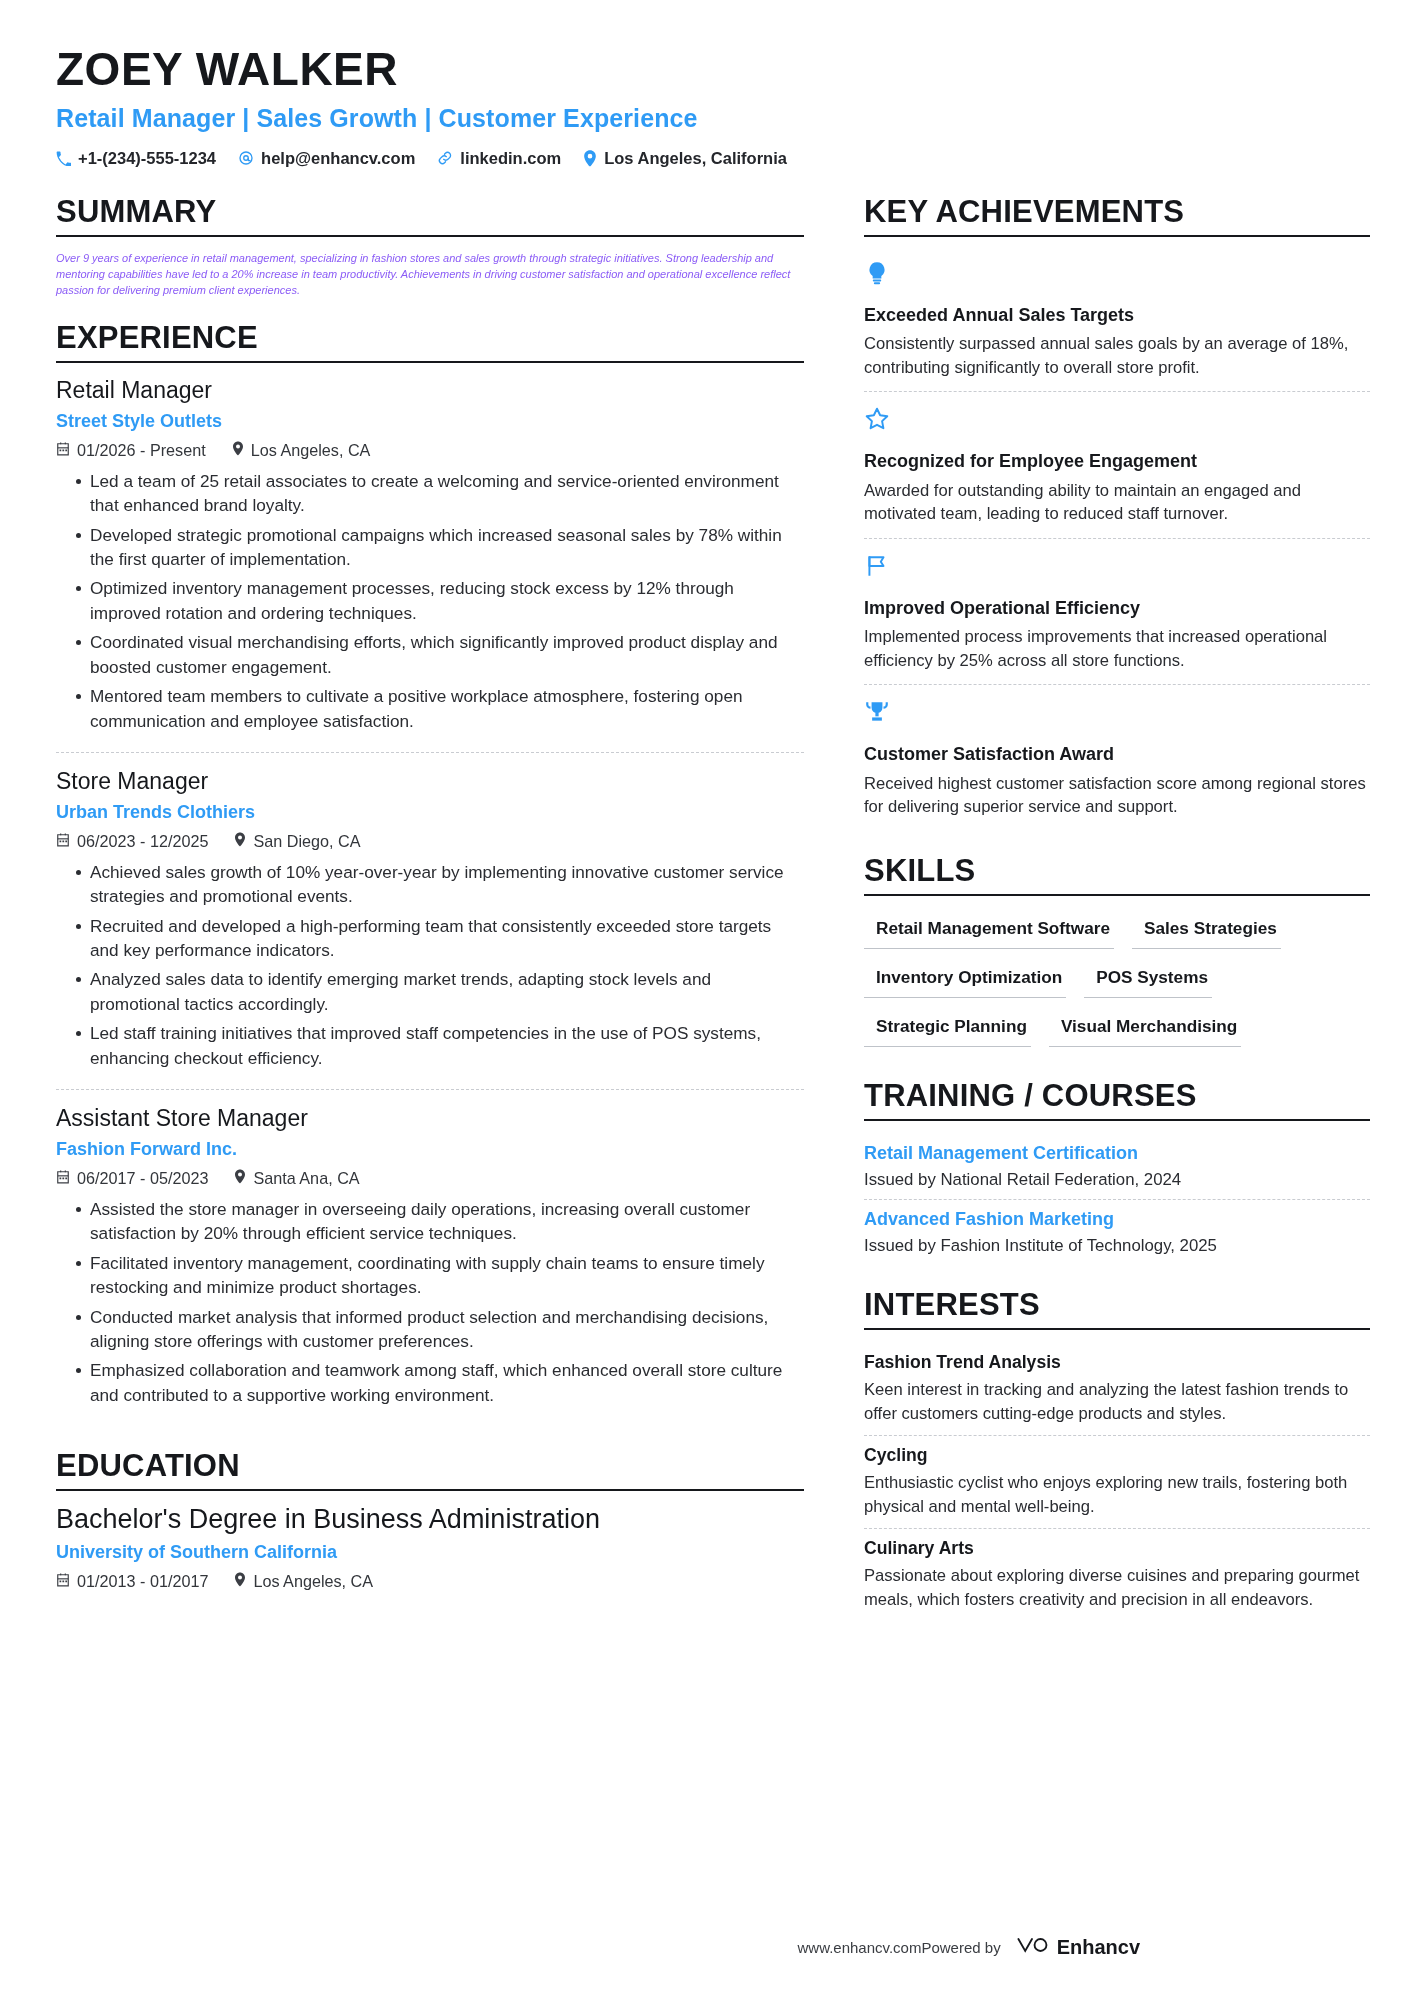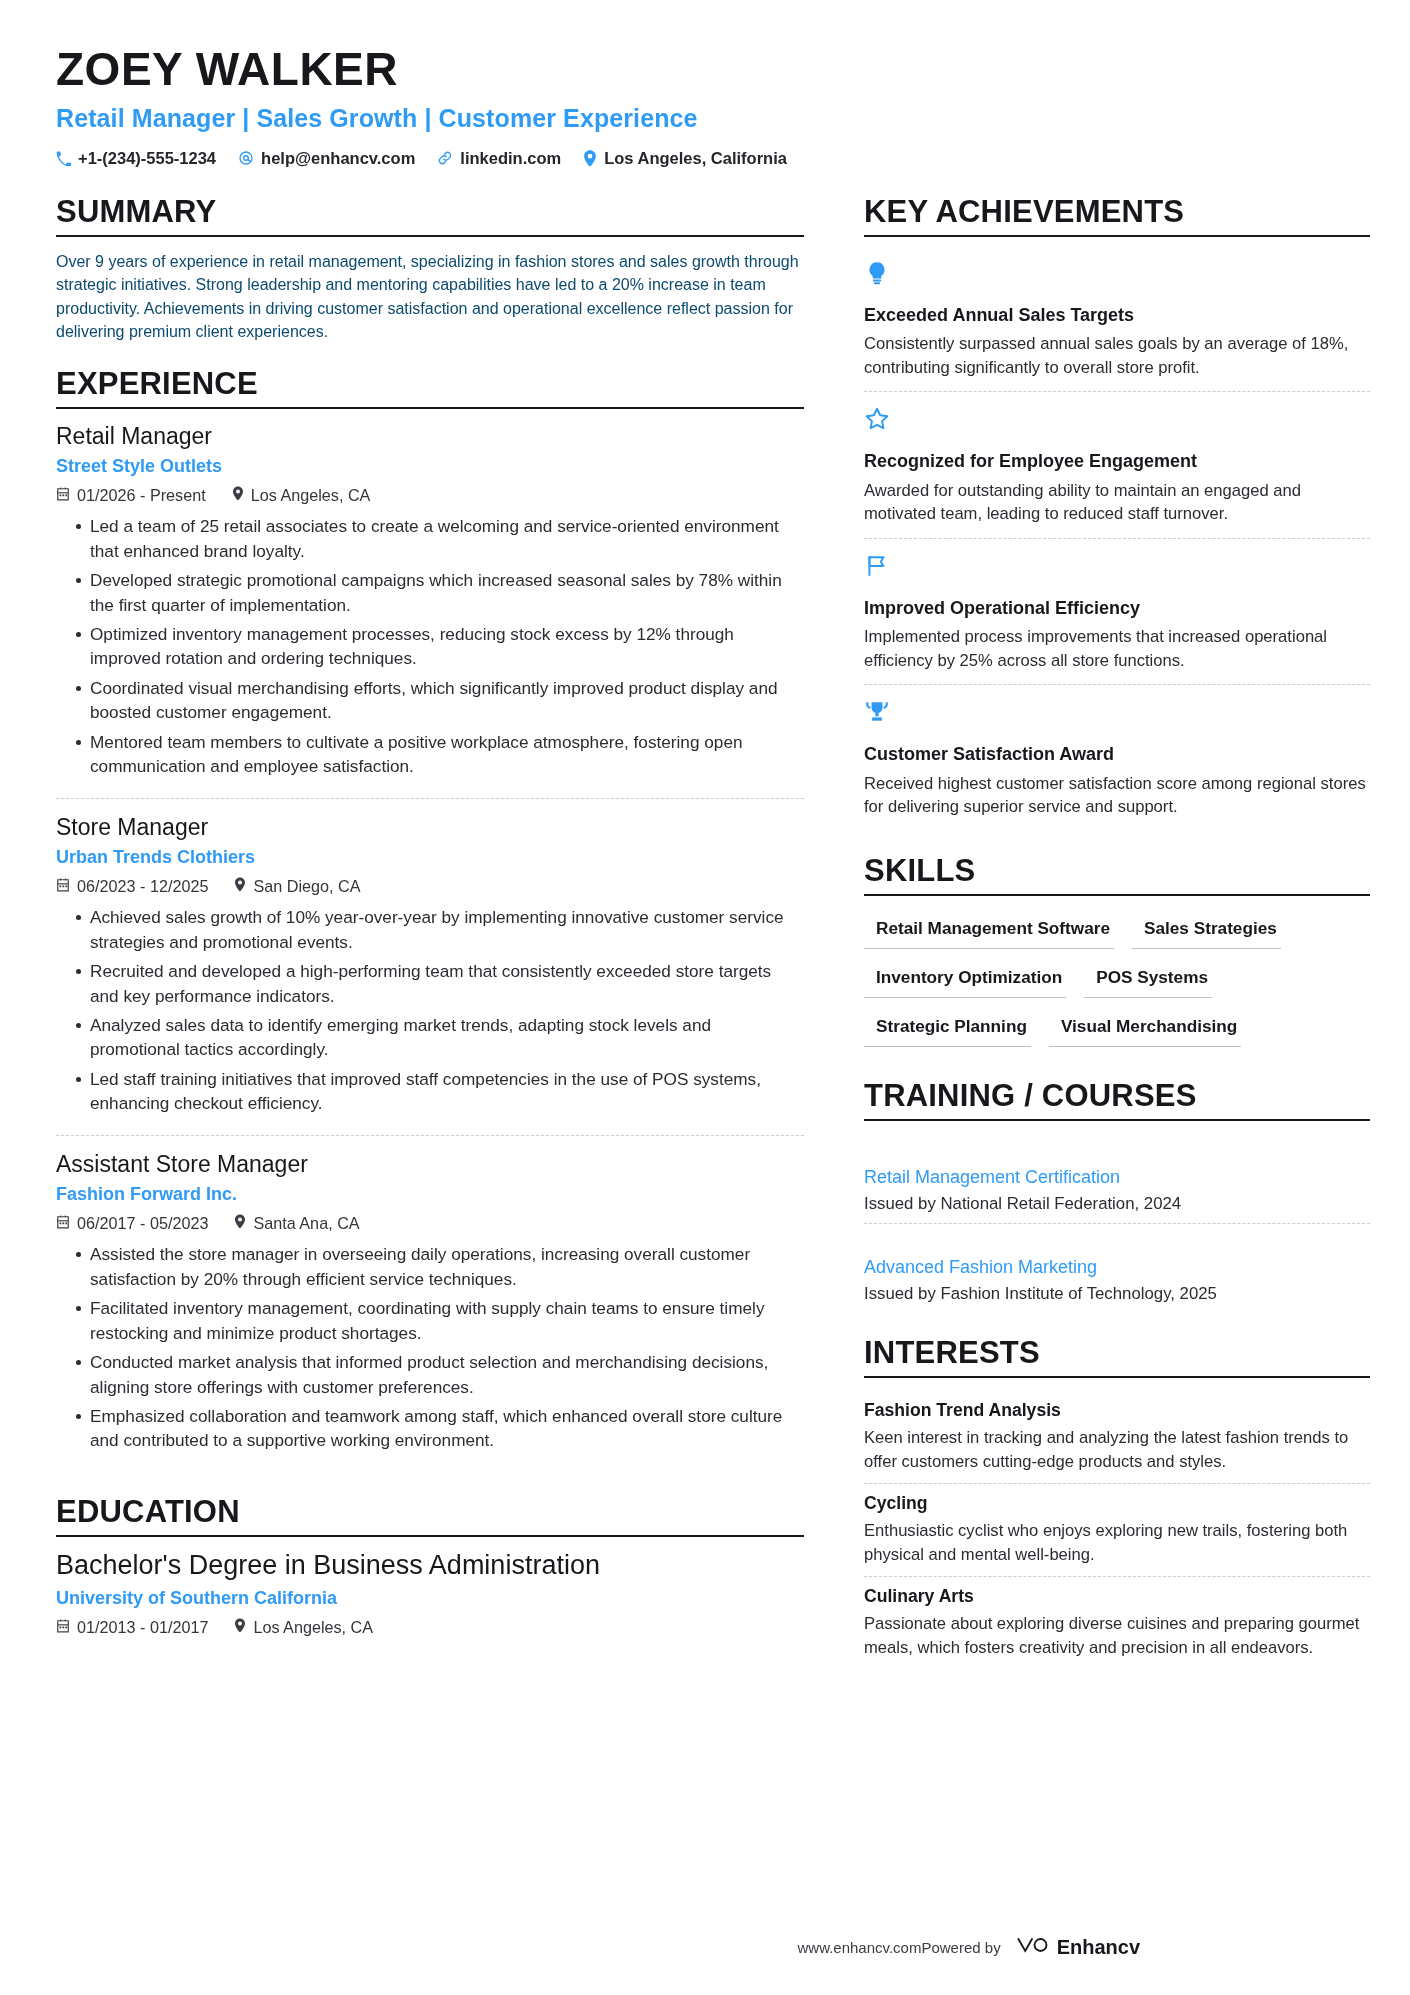--- a/index.html
+++ b/index.html
@@ -58,23 +58,24 @@
     font-weight: 700;
     color: #16181c;
     letter-spacing: .2px;
     padding-bottom: 5px;
     border-bottom: 2.5px solid #16181c;
     margin-bottom: 13px;
   }
   .sec { margin-bottom: 22px; }
 
   .summary-text {
-    font-size: 16px;
+    font-size: 11px;
     line-height: 1.47;
-    color: #0c4a6e;
+    color: #8b5cf6;
+    font-style: italic;
   }
 
   
   .entry { padding-bottom: 14px; }
   .entry + .entry {
     border-top: 1px dashed #c9ccd1;
     padding-top: 14px;
   }
   .entry-title {
     font-size: 23px;
@@ -167,23 +168,22 @@
     padding: 9px 4px 9px 12px;
     border-bottom: 1.5px solid #bfc3c9;
     margin-bottom: 9px;
     white-space: nowrap;
   }
 
   .course { padding: 9px 0 9px 0; }
   .course + .course { border-top: 1px dashed #c9ccd1; }
   .course-title {
     font-size: 18px;
-    font-weight: 400;
+    font-weight: 700;
     color: #2f9bf5;
-    margin-top: 24px;
   }
   .course-sub {
     margin-top: 6px;
     font-size: 16.8px;
     color: #2a2c31;
   }
 
   .interest { padding: 9px 0 10px 0; }
   .interest + .interest { border-top: 1px dashed #c9ccd1; }
   .interest-title {

